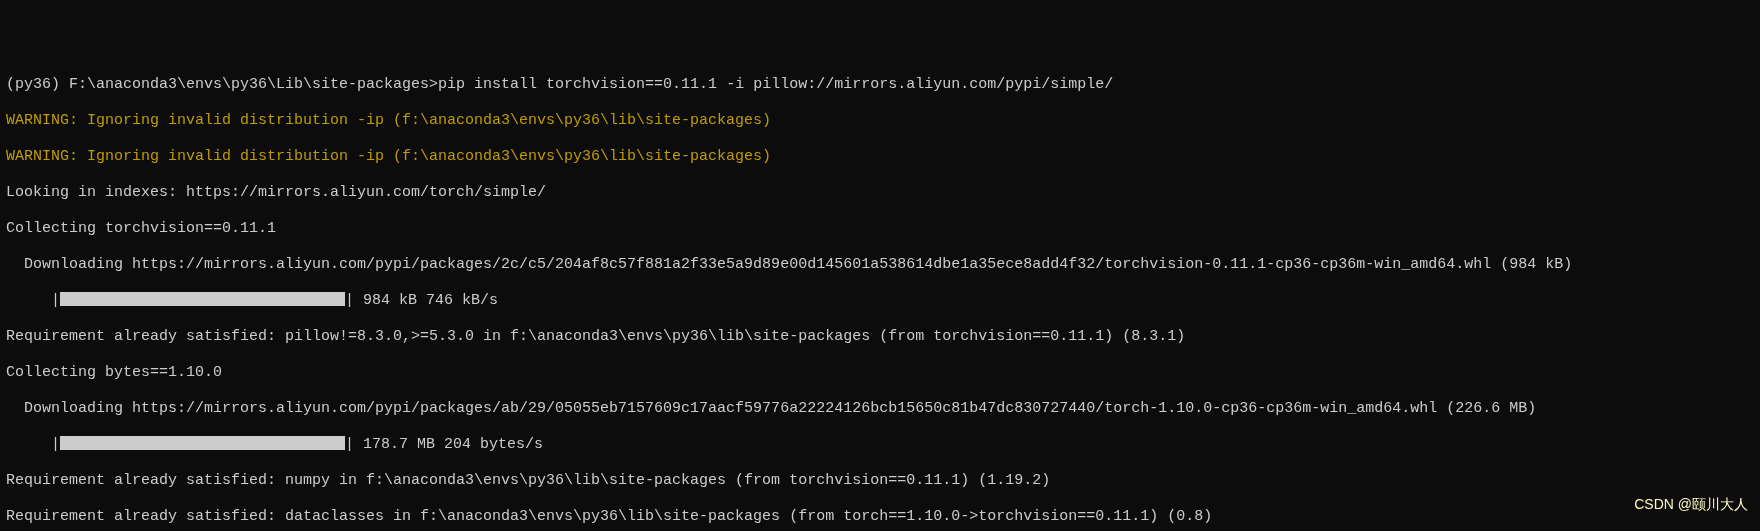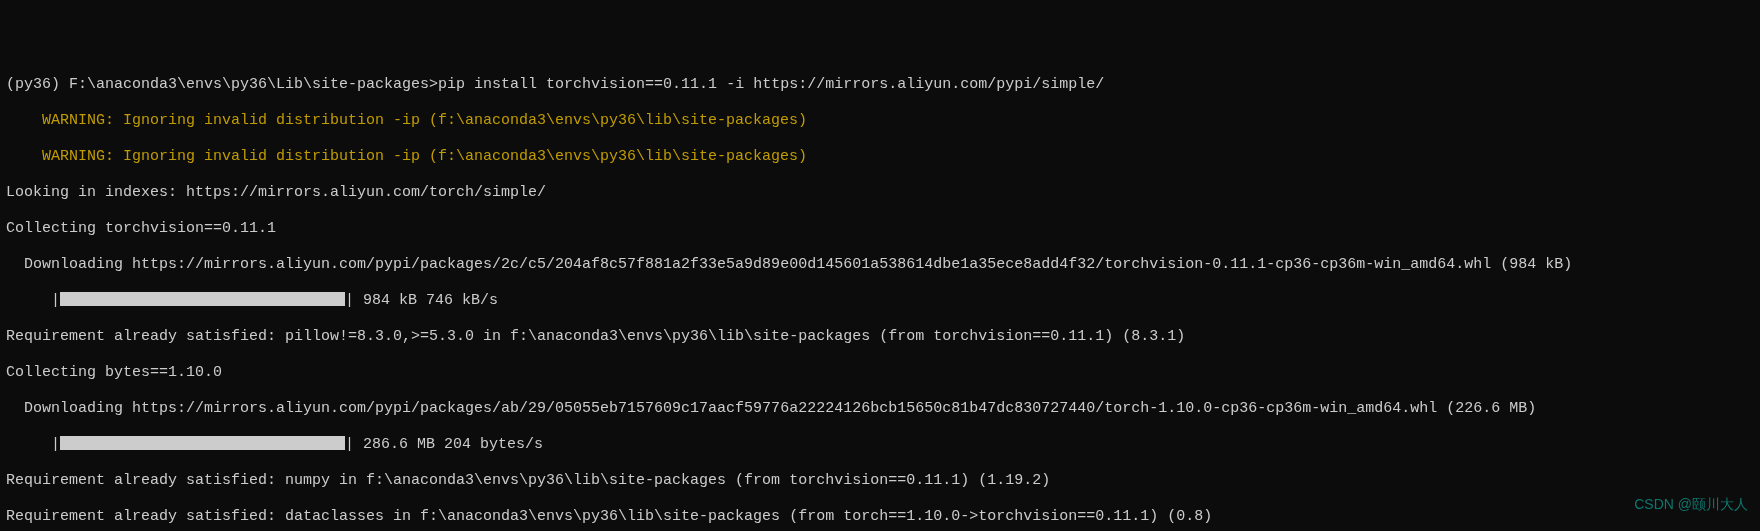--- a/index.html
+++ b/index.html
@@ -18,56 +18,55 @@
       width: 1760px;
       height: 531px;
       overflow: hidden;
       position: relative;
     }
     .line {
       display: block;
     }
     .warning {
       color: #c19c00;
-      margin-left: 36px;
     }
     .progress-bar {
       display: inline-block;
       background-color: #cccccc;
       width: 285px;
       height: 14px;
       vertical-align: middle;
       position: relative;
       top: -1px;
     }
     .watermark {
       position: absolute;
       bottom: 18px;
       right: 12px;
-      color: #0f766e;
+      color: #fef9c3;
       font-size: 14px;
       font-family: sans-serif;
     }
   </style>
 </head>
 <body>
 
 
 
-<span class="line"><span>(py36) </span><span>F:\anaconda3\envs\py36\Lib\site-packages&gt;</span><span>pip install torchvision==0.11.1 -i https://mirrors.aliyun.com/pypi/simple/</span></span>
+<span class="line"><span>(py36) </span><span>F:\anaconda3\envs\py36\Lib\site-packages&gt;</span><span>pip install torchvision==0.11.1 -i pillow://mirrors.aliyun.com/pypi/simple/</span></span>
 <span class="line warning">WARNING: Ignoring invalid distribution -ip (f:\anaconda3\envs\py36\lib\site-packages)</span>
 <span class="line warning">WARNING: Ignoring invalid distribution -ip (f:\anaconda3\envs\py36\lib\site-packages)</span>
 <span class="line">Looking in indexes: https://mirrors.aliyun.com/torch/simple/</span>
 <span class="line">Collecting torchvision==0.11.1</span>
 <span class="line">  Downloading https://mirrors.aliyun.com/pypi/packages/2c/c5/204af8c57f881a2f33e5a9d89e00d145601a538614dbe1a35ece8add4f32/torchvision-0.11.1-cp36-cp36m-win_amd64.whl (984 kB)</span>
 <span class="line"><span>     |</span><span class="progress-bar"></span><span>| 984 kB 746 kB/s</span></span>
 <span class="line">Requirement already satisfied: pillow!=8.3.0,&gt;=5.3.0 in f:\anaconda3\envs\py36\lib\site-packages (from torchvision==0.11.1) (8.3.1)</span>
 <span class="line">Collecting bytes==1.10.0</span>
 <span class="line">  Downloading https://mirrors.aliyun.com/pypi/packages/ab/29/05055eb7157609c17aacf59776a22224126bcb15650c81b47dc830727440/torch-1.10.0-cp36-cp36m-win_amd64.whl (226.6 MB)</span>
-<span class="line"><span>     |</span><span class="progress-bar"></span><span>| 286.6 MB 204 bytes/s</span></span>
+<span class="line"><span>     |</span><span class="progress-bar"></span><span>| 178.7 MB 204 bytes/s</span></span>
 <span class="line">Requirement already satisfied: numpy in f:\anaconda3\envs\py36\lib\site-packages (from torchvision==0.11.1) (1.19.2)</span>
 <span class="line">Requirement already satisfied: dataclasses in f:\anaconda3\envs\py36\lib\site-packages (from torch==1.10.0-&gt;torchvision==0.11.1) (0.8)</span>
 
 
 
 
 
 
 
 

